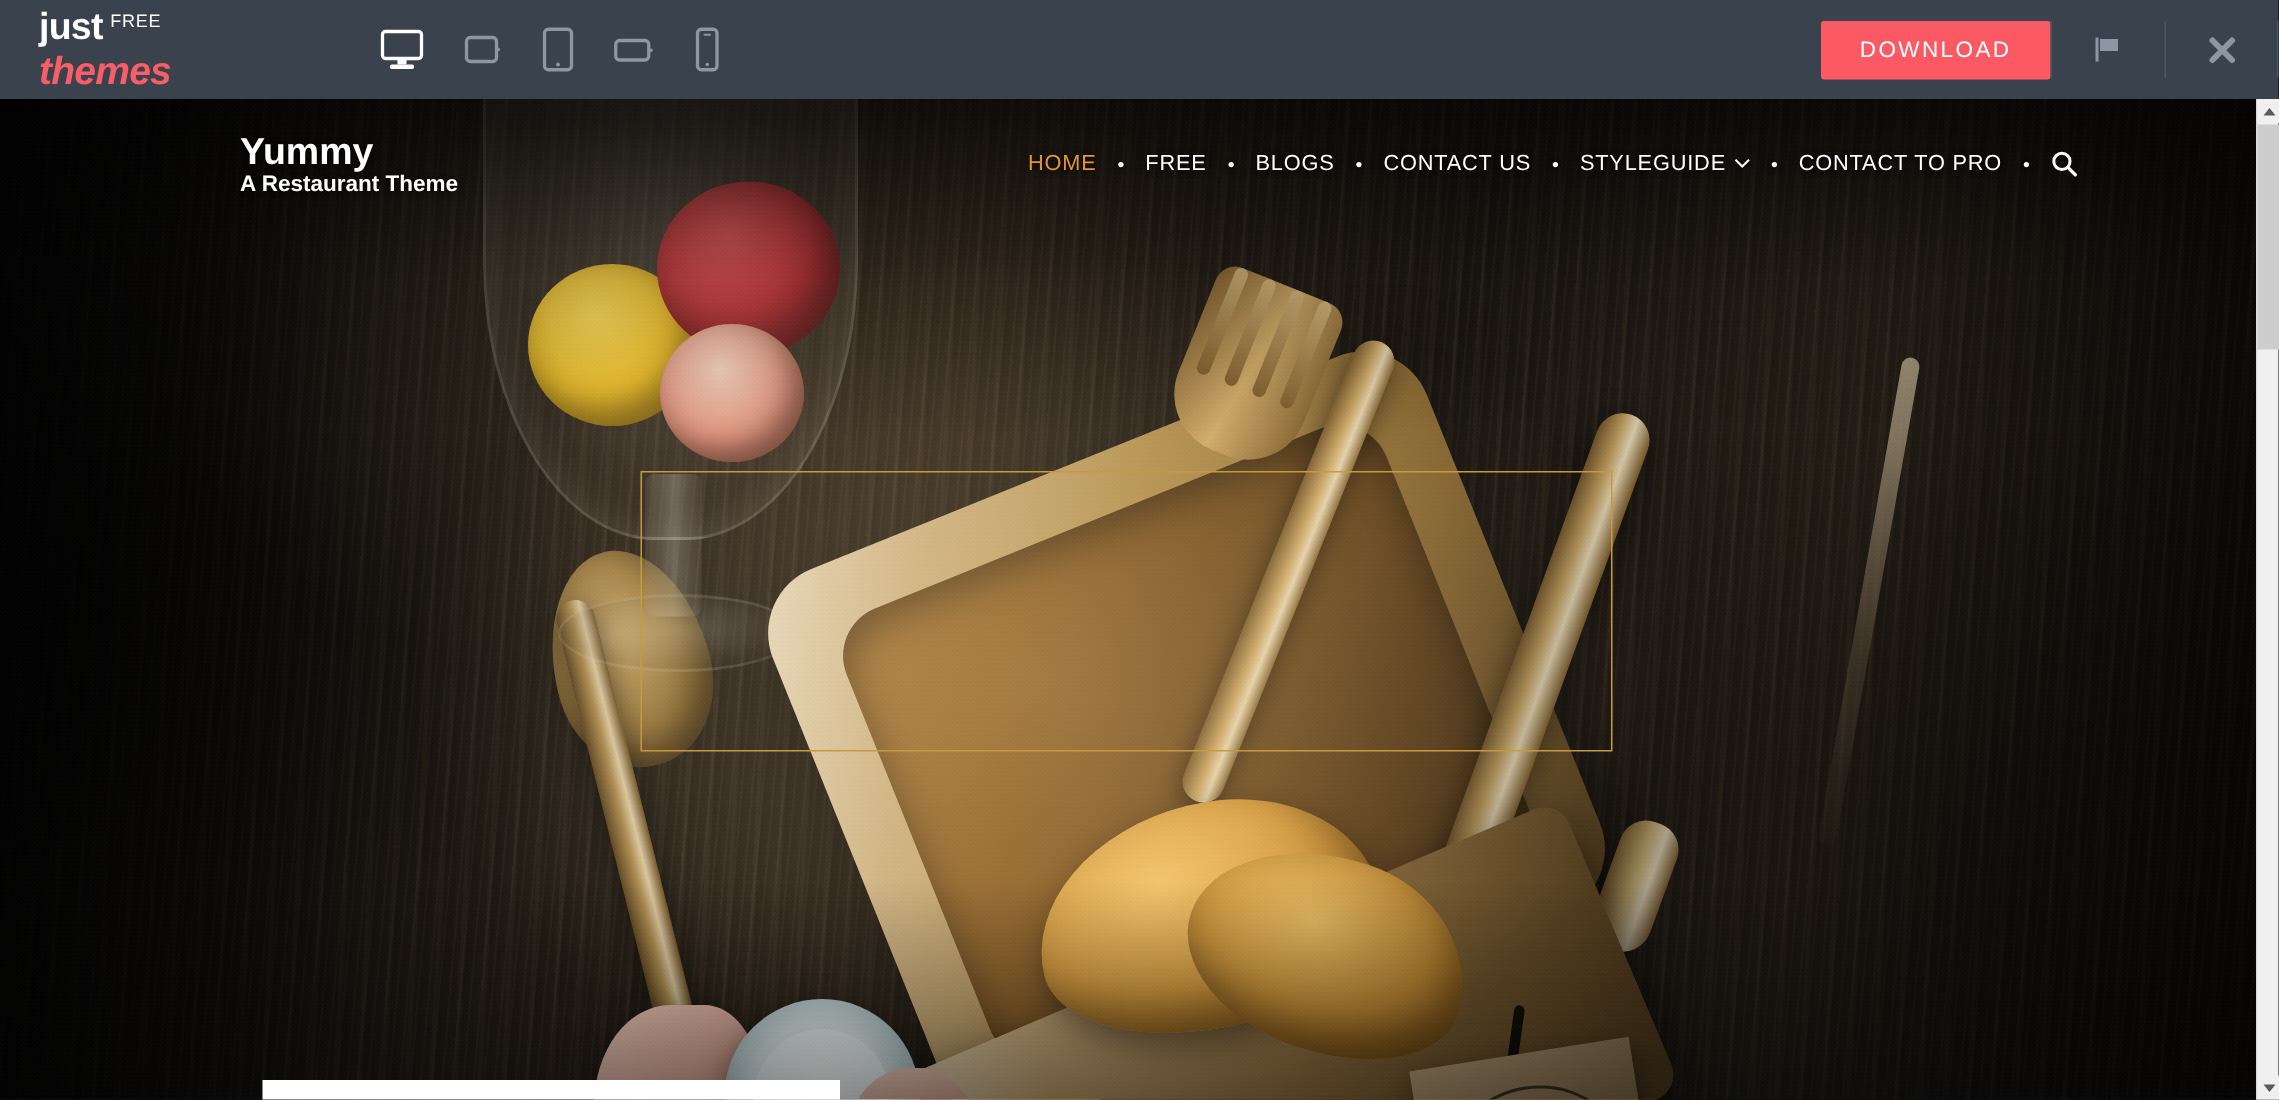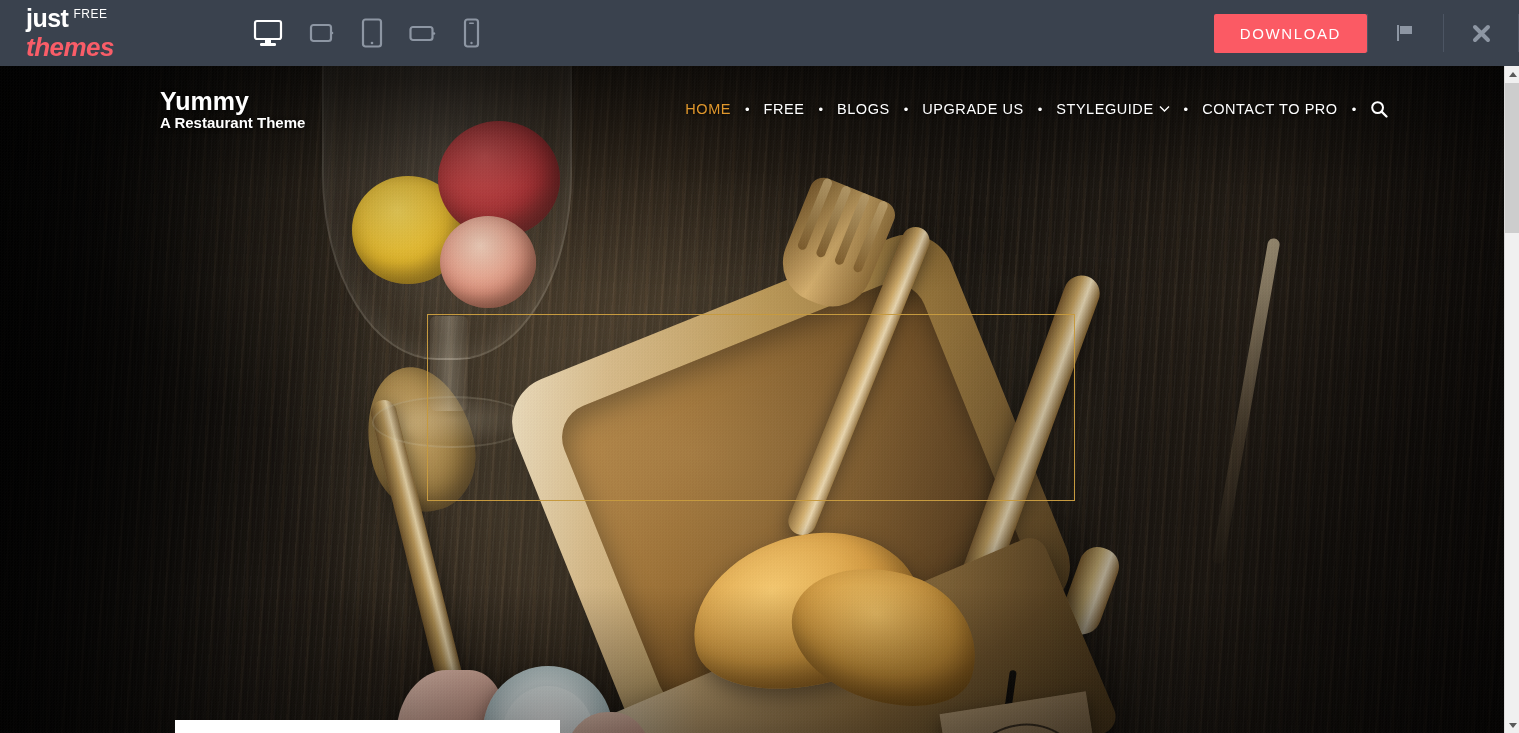--- a/index.html
+++ b/index.html
@@ -558,21 +558,21 @@
         <span>FREE</span>
       </a>
       <span class="nav-sep">•</span>
 
       <a class="nav-item">
         <span>BLOGS</span>
       </a>
       <span class="nav-sep">•</span>
 
       <a class="nav-item">
-        <span>UPGRADE US</span>
+        <span>CONTACT US</span>
       </a>
       <span class="nav-sep">•</span>
 
       <a class="nav-item">
         <span>STYLEGUIDE</span>
         <svg width="11" height="8" viewBox="0 0 11 8">
           <path d="M1 1.5 L5.5 6 L10 1.5" fill="none" stroke="#ffffff" stroke-width="1.4"></path>
         </svg>
       </a>
       <span class="nav-sep">•</span>

